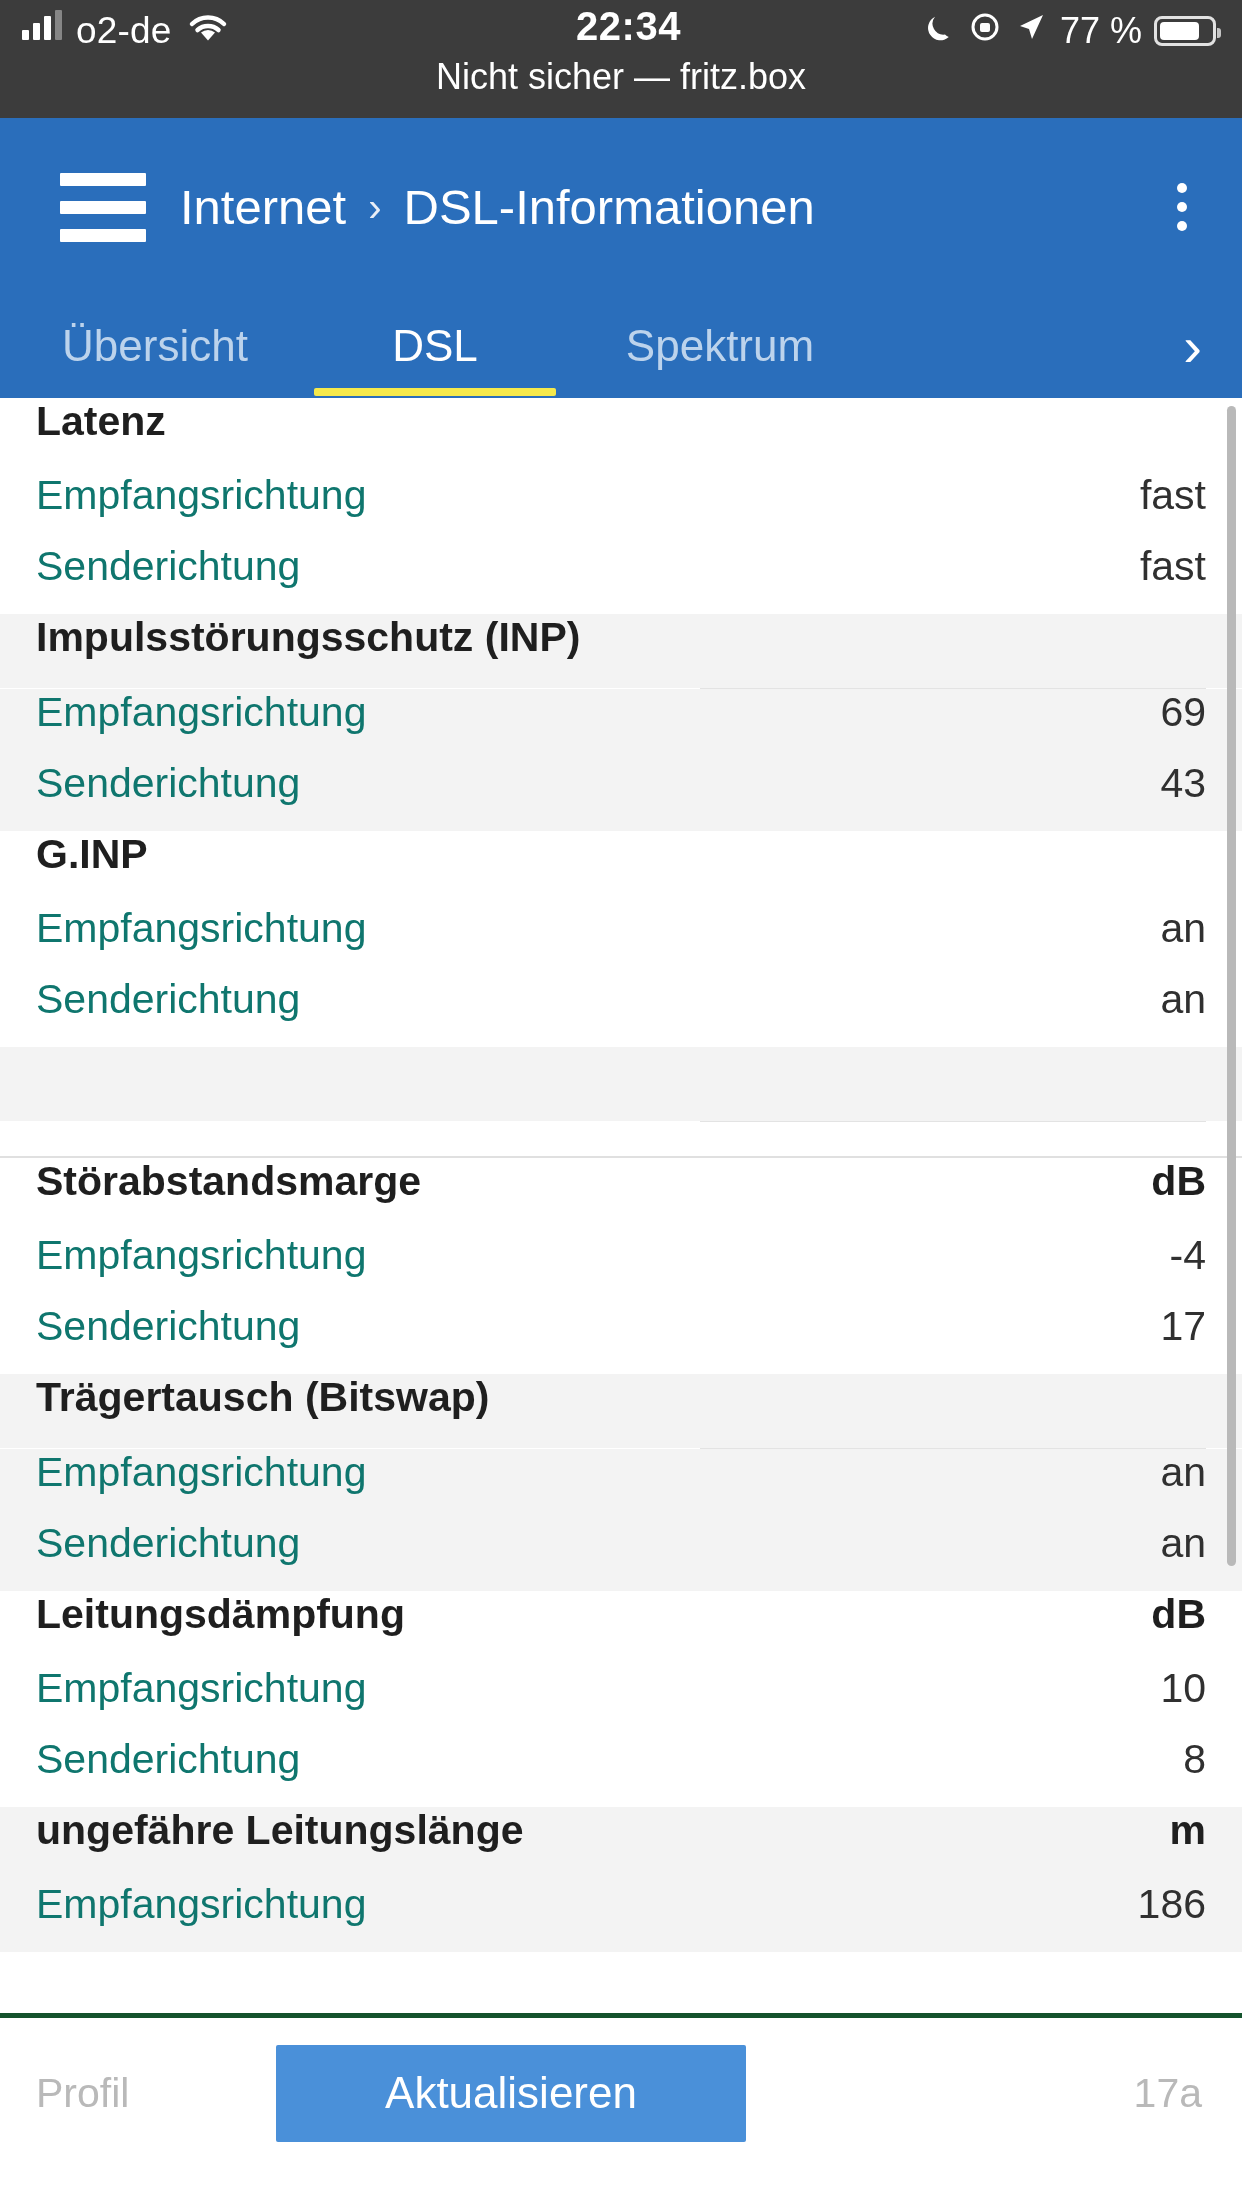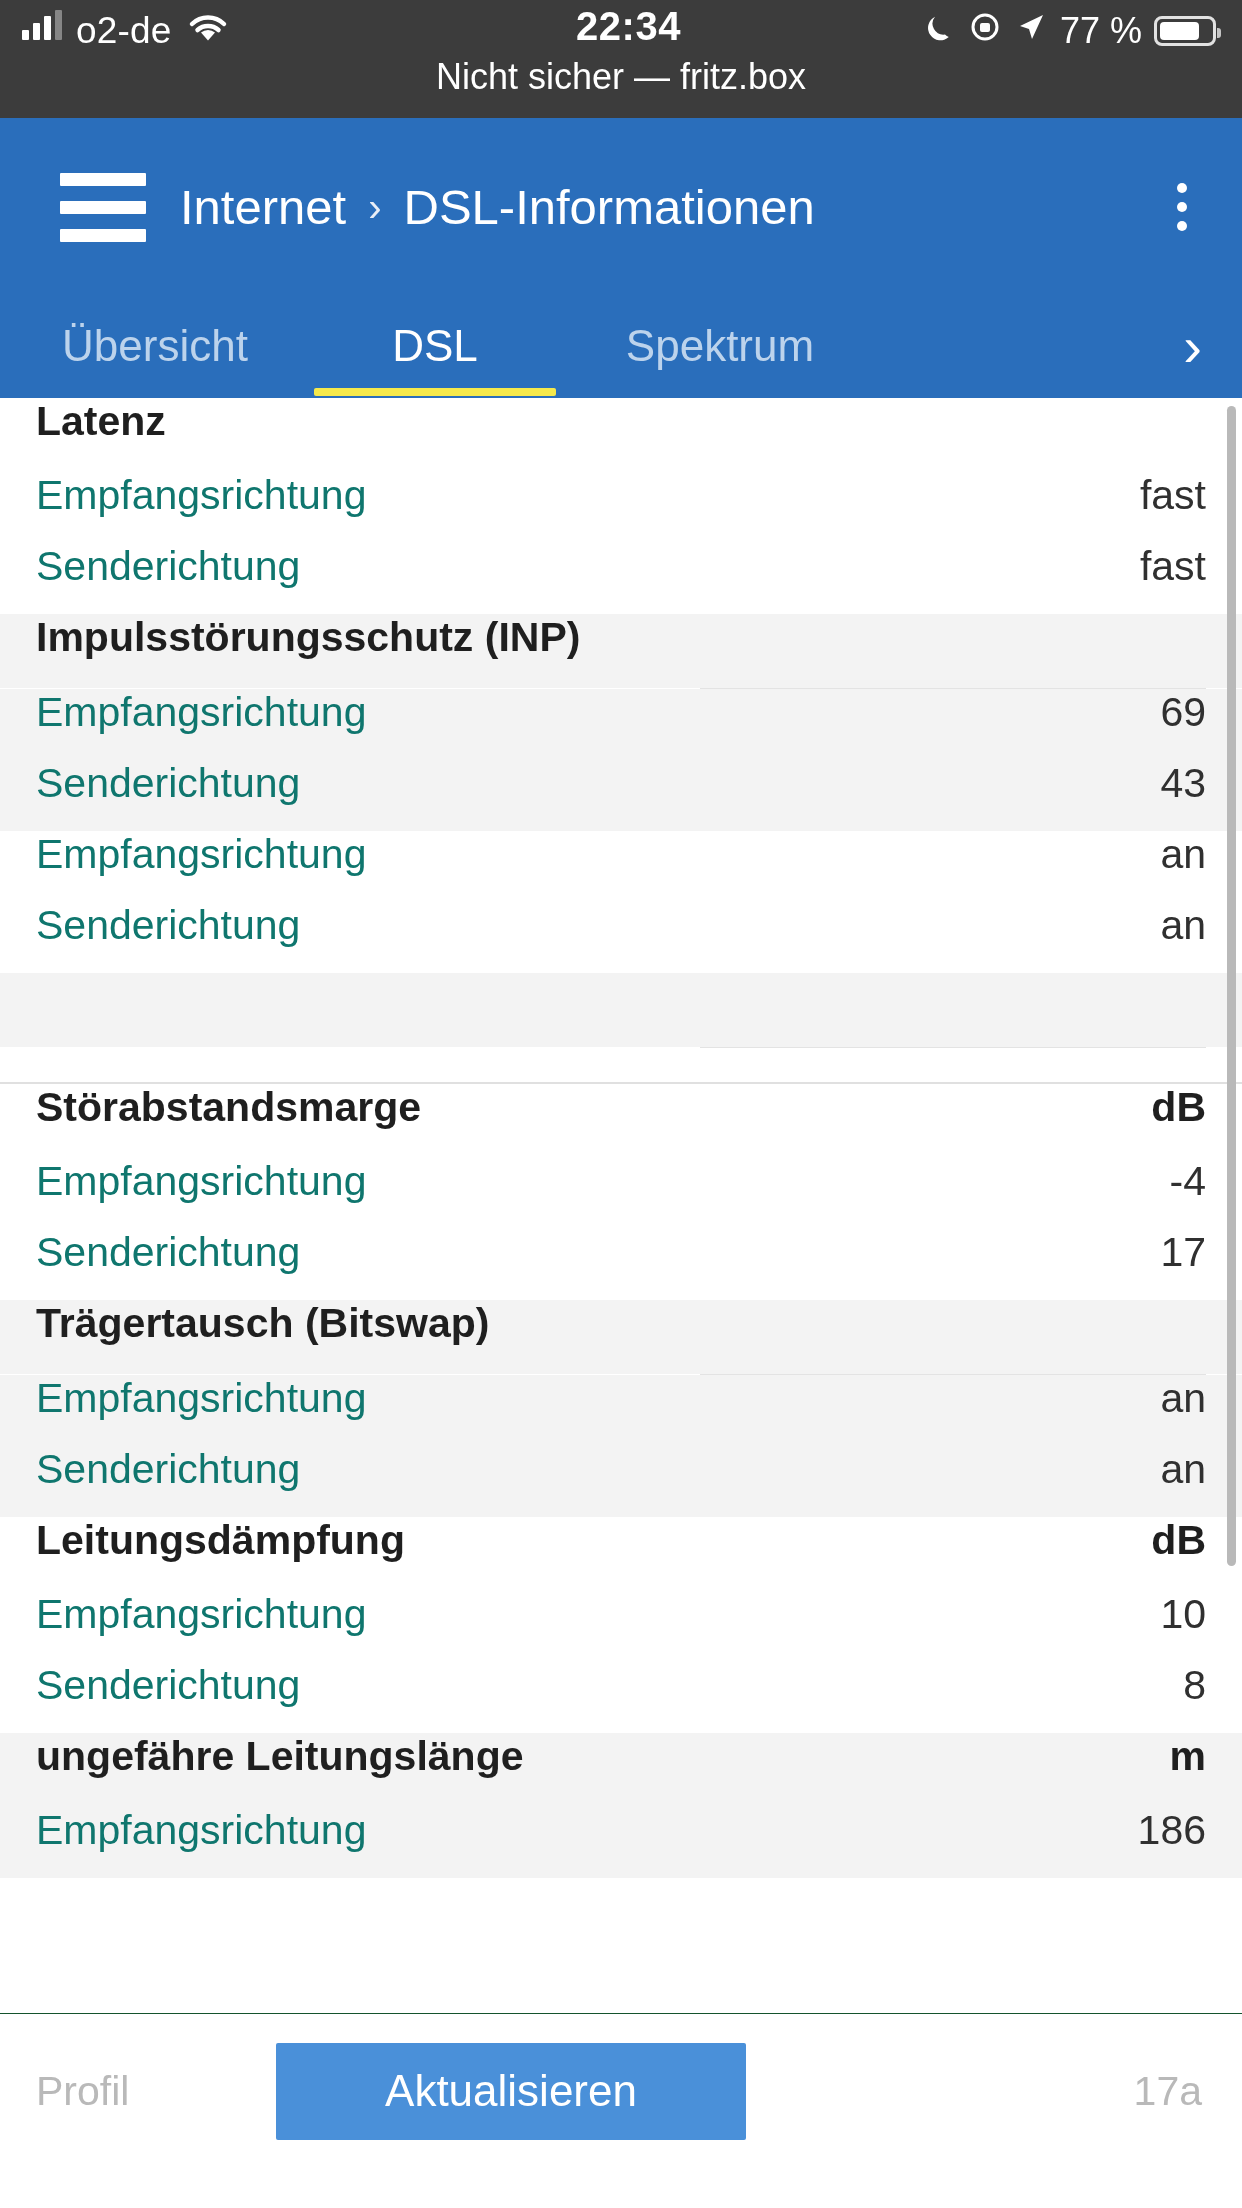--- a/index.html
+++ b/index.html
@@ -216,21 +216,21 @@
     width: 2px;
     background: #dcdcdc;
   }
 
   
   .bottombar {
     position: absolute;
     left: 0; right: 0; bottom: 0;
     height: 155px;
     background: #ffffff;
-    border-top: 1px solid #14532d;
+    border-top: 5px solid #14532d;
     display: flex;
     align-items: center;
     padding: 0 40px 0 36px;
   }
   .bb-left {
     font-size: 41px;
     color: #b9b9b9;
     width: 240px;
     white-space: nowrap;
   }
@@ -371,20 +371,24 @@
     <div class="hairline right"></div>
     <div class="row group">
       <div class="lbl">Empfangsrichtung</div>
       <div class="val">69</div>
     </div>
     <div class="row group">
       <div class="lbl">Senderichtung</div>
       <div class="val">43</div>
     </div>
 
+    <div class="row hdr">
+      <div class="lbl">G.INP</div>
+      <div class="val"></div>
+    </div>
     <div class="row">
       <div class="lbl">Empfangsrichtung</div>
       <div class="val">an</div>
     </div>
     <div class="row">
       <div class="lbl">Senderichtung</div>
       <div class="val">an</div>
     </div>
 
     <div class="row spacer group">

